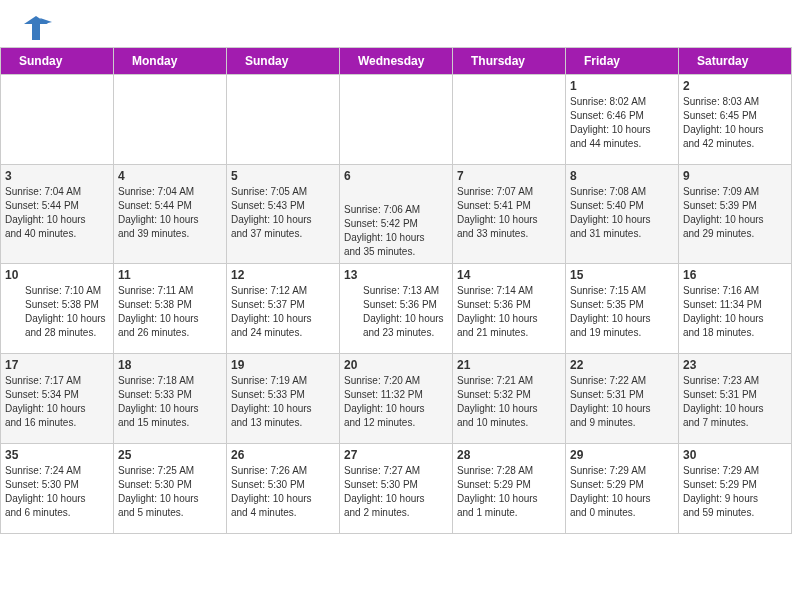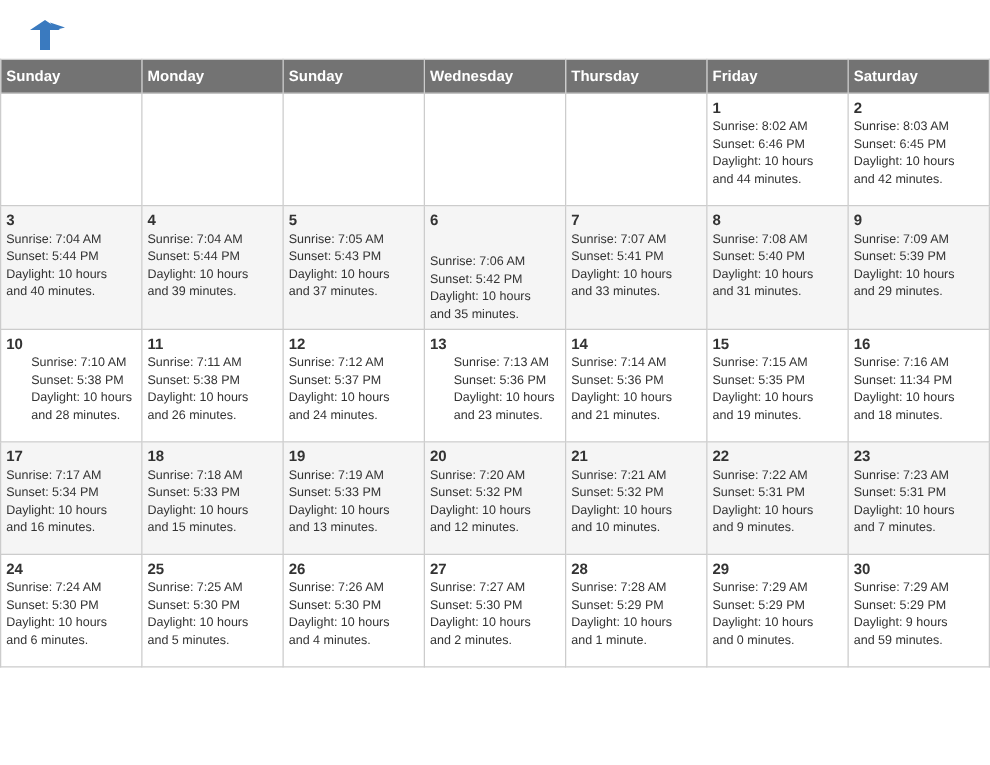--- a/index.html
+++ b/index.html
@@ -47,25 +47,25 @@
       font-size: 14px;
       color: #333;
       margin-top: 2px;
     }
     .calendar {
       width: 100%;
       border-collapse: collapse;
       margin: 0;
     }
     .calendar thead tr th {
-      background: #737373;
+      background: #a21caf;
       color: #fff;
       font-size: 12px;
       font-weight: bold;
-      padding: 6px 4px;
+      padding: 6px 18px;
       text-align: left;
       border: 1px solid #ccc;
       margin-top: 15px;
     }
     .calendar tbody tr td {
       vertical-align: top;
       border: 1px solid #ccc;
       padding: 4px;
       font-size: 10px;
       color: #333;
@@ -269,21 +269,21 @@
         <td>
           <span class="day-number">19</span>
           <div class="day-info" style="white-space: pre-line;">Sunrise: 7:19 AM
 Sunset: 5:33 PM
 Daylight: 10 hours
 and 13 minutes.</div>
         </td>
         <td>
           <span class="day-number">20</span>
           <div class="day-info" style="white-space: pre-line;">Sunrise: 7:20 AM
-Sunset: 5:32 PM
+Sunset: 11:32 PM
 Daylight: 10 hours
 and 12 minutes.</div>
         </td>
         <td>
           <span class="day-number">21</span>
           <div class="day-info" style="white-space: pre-line;">Sunrise: 7:21 AM
 Sunset: 5:32 PM
 Daylight: 10 hours
 and 10 minutes.</div>
         </td>
@@ -297,21 +297,21 @@
         <td>
           <span class="day-number">23</span>
           <div class="day-info" style="white-space: pre-line;">Sunrise: 7:23 AM
 Sunset: 5:31 PM
 Daylight: 10 hours
 and 7 minutes.</div>
         </td>
       </tr>
       <tr>
         <td>
-          <span class="day-number">24</span>
+          <span class="day-number">35</span>
           <div class="day-info" style="white-space: pre-line;">Sunrise: 7:24 AM
 Sunset: 5:30 PM
 Daylight: 10 hours
 and 6 minutes.</div>
         </td>
         <td>
           <span class="day-number">25</span>
           <div class="day-info" style="white-space: pre-line;">Sunrise: 7:25 AM
 Sunset: 5:30 PM
 Daylight: 10 hours

